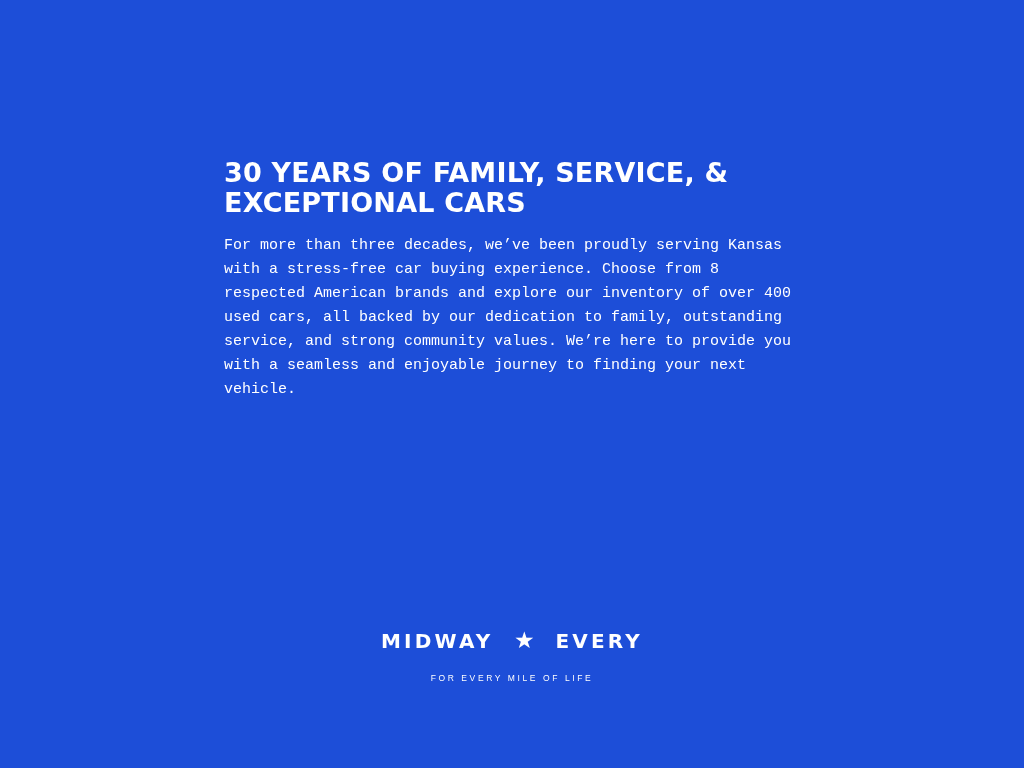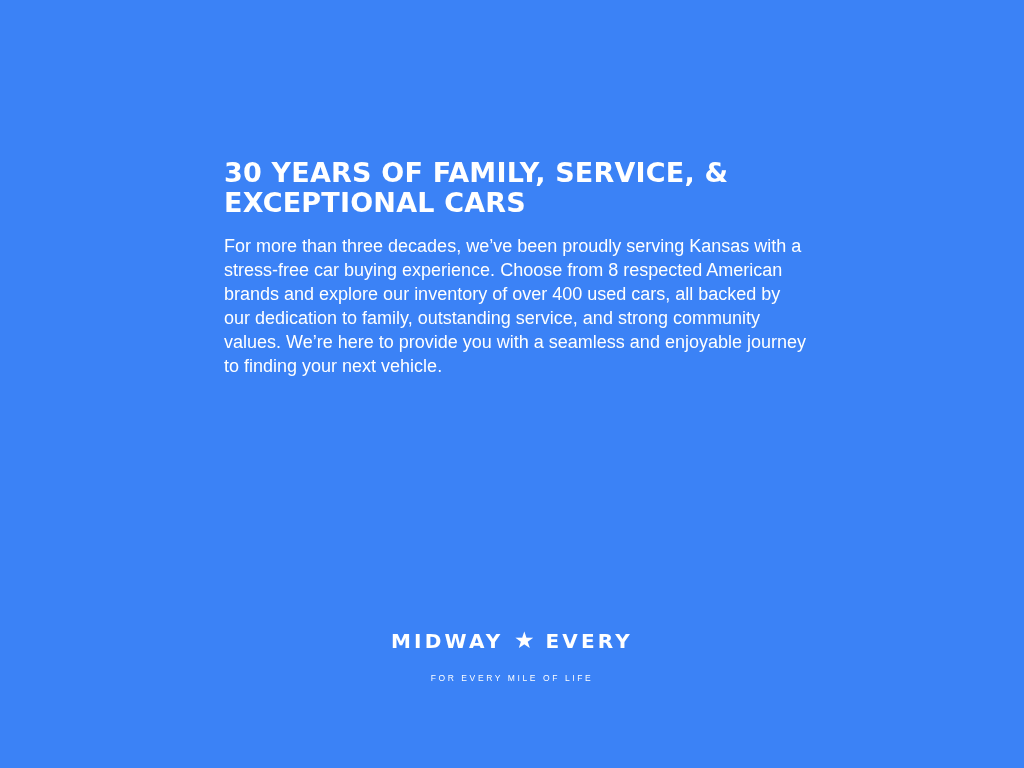--- a/index.html
+++ b/index.html
@@ -10,21 +10,21 @@
     width: 1024px;
     height: 768px;
     background: #ffffff;
     font-family: "Liberation Sans", sans-serif;
     overflow: hidden;
   }
   .page {
     position: relative;
     width: 1024px;
     height: 768px;
-    background: #3b82f6;
+    background: #1d4ed8;
     box-sizing: border-box;
   }
   .content {
     position: absolute;
     left: 224px;
     top: 158px;
     width: 600px;
   }
   .headline {
     color: #ffffff;
@@ -32,39 +32,39 @@
     font-weight: bold;
     font-size: 27px;
     line-height: 30px;
     letter-spacing: 0.2px;
     margin: 0 0 16px 0;
     text-transform: uppercase;
     max-width: 520px;
   }
   .body-copy {
     color: #ffffff;
-    font-family: Liberation Sans, sans-serif;
-    font-size: 18px;
+    font-family: Liberation Mono, monospace;
+    font-size: 15px;
     line-height: 24px;
     margin: 0;
     max-width: 585px;
     font-weight: 400;
   }
   .logo-block {
     position: absolute;
     left: 0;
     right: 0;
     top: 630px;
     text-align: center;
   }
   .logo-row {
     display: inline-flex;
     align-items: center;
     justify-content: center;
-    gap: 10px;
+    gap: 20px;
     color: #ffffff;
   }
   .logo-word {
     font-family: "DejaVu Sans", sans-serif;
     font-weight: bold;
     font-size: 20px;
     letter-spacing: 3.2px;
     color: #ffffff;
     line-height: 1;
   }

